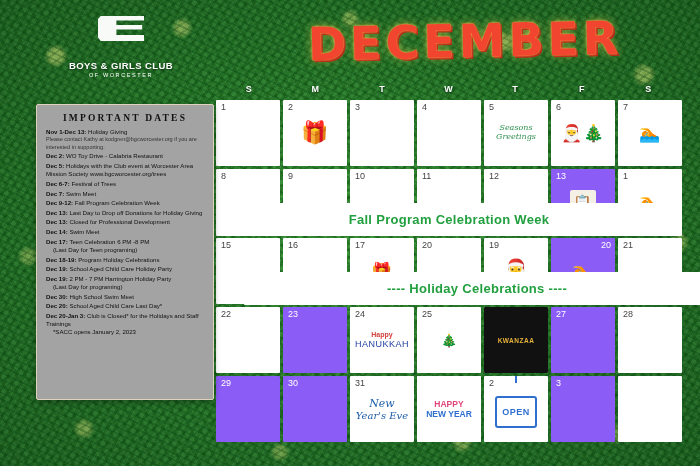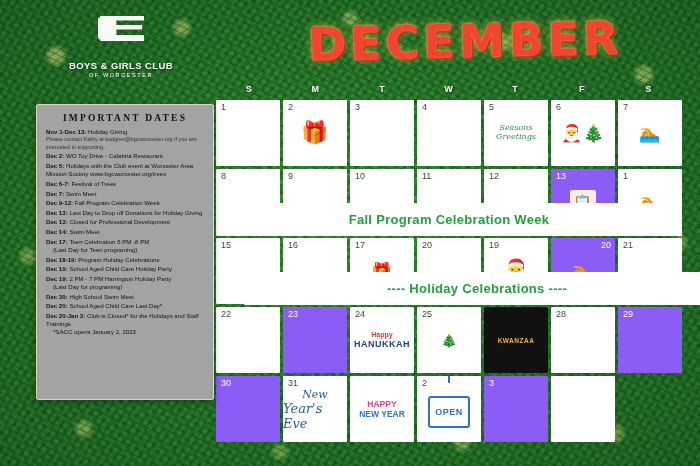--- a/index.html
+++ b/index.html
@@ -141,28 +141,28 @@
   .shirt-box {
     position:absolute; left:50%; top:52%; transform:translate(-50%,-50%);
     width:26px; height:26px; background:#f4f1e4; border-radius:2px;
     display:flex; align-items:center; justify-content:center; font-size:15px;
   }
   .hanukkah {
     position:absolute; inset:0; display:flex; flex-direction:column;
     align-items:center; justify-content:center; gap:1px;
   }
   .hanukkah .l1 { font-size:7px; color:#d4403a; font-weight:bold; }
-  .hanukkah .l2 { font-size:9px; color:#1f3f9e; font-weight:bold; letter-spacing:.5px; }
+  .hanukkah .l2 { font-size:9px; color:#1f3f9e; font-weight:normal; letter-spacing:.5px; }
   .kwanzaa {
     position:absolute; inset:0; background:#111; display:flex; align-items:center; justify-content:center;
   }
   .kwanzaa .txt { color:#e8b33a; font-size:6.5px; font-weight:bold; letter-spacing:.5px; }
   .nye { position:absolute; inset:0; display:flex; align-items:center; justify-content:center; flex-direction:column; }
   .nye .t1 { font-size:11px; color:#1f5fa9; font-family:"DejaVu Serif", serif; font-style:italic; }
-  .nye .t2 { font-size:13px; color:#1f5fa9; font-family:"DejaVu Serif", serif; font-style:italic; }
+  .nye .t2 { font-size:10px; color:#1f5fa9; font-family:"DejaVu Serif", serif; font-style:italic; }
   .newyear {
     position:absolute; inset:0; background:#ffffff; display:flex; flex-direction:column;
     align-items:center; justify-content:center;
   }
   .newyear .a { font-size:8.5px; font-weight:bold; color:#e0467c; }
   .newyear .b { font-size:8.5px; font-weight:bold; color:#2f6fd0; }
   .openbox {
     position:absolute; left:50%; top:54%; transform:translate(-50%,-50%);
     width:42px; height:32px; border:2px solid #2f6fd0; border-radius:3px;
     display:flex; align-items:center; justify-content:center;
@@ -294,20 +294,23 @@
   <div class="cell">
     <span class="num">25</span>
     <div class="art tiny">🎄</div>
   </div>
   <div class="cell">
     <span class="num">26</span>
     <div class="kwanzaa">
       <span class="txt">KWANZAA</span>
     </div>
   </div>
+  <div class="cell blue">
+      <span class="num">27</span>
+    </div>
   <div class="cell">
       <span class="num">28</span>
     </div>
 
   <div class="cell blue">
       <span class="num">29</span>
     </div>
   <div class="cell blue">
       <span class="num">30</span>
     </div>

